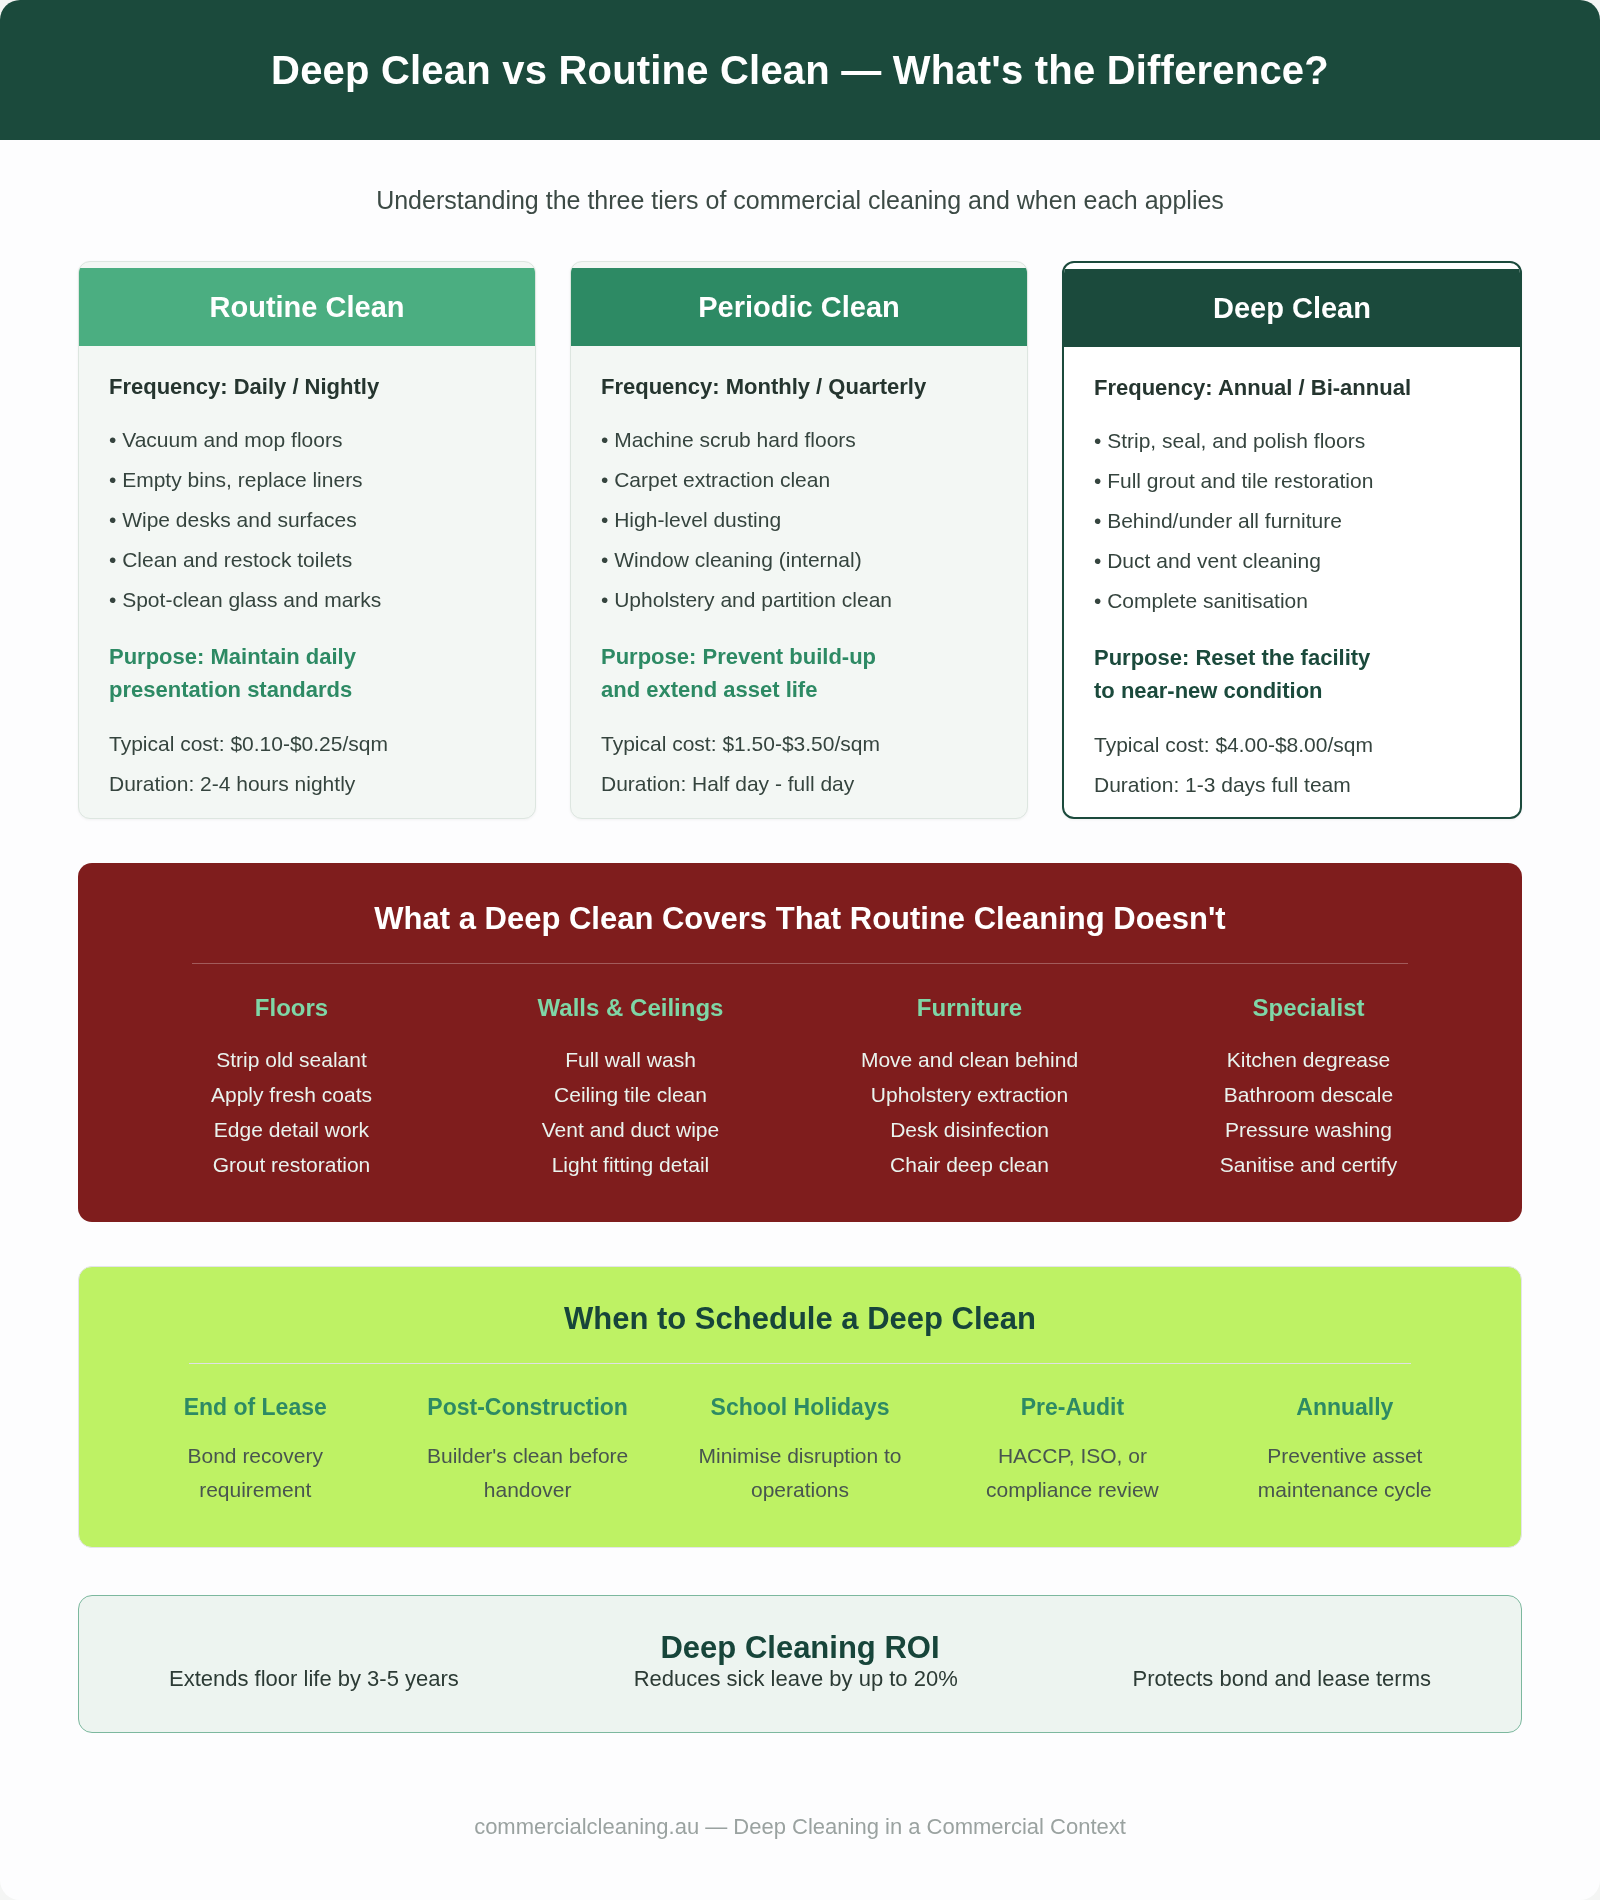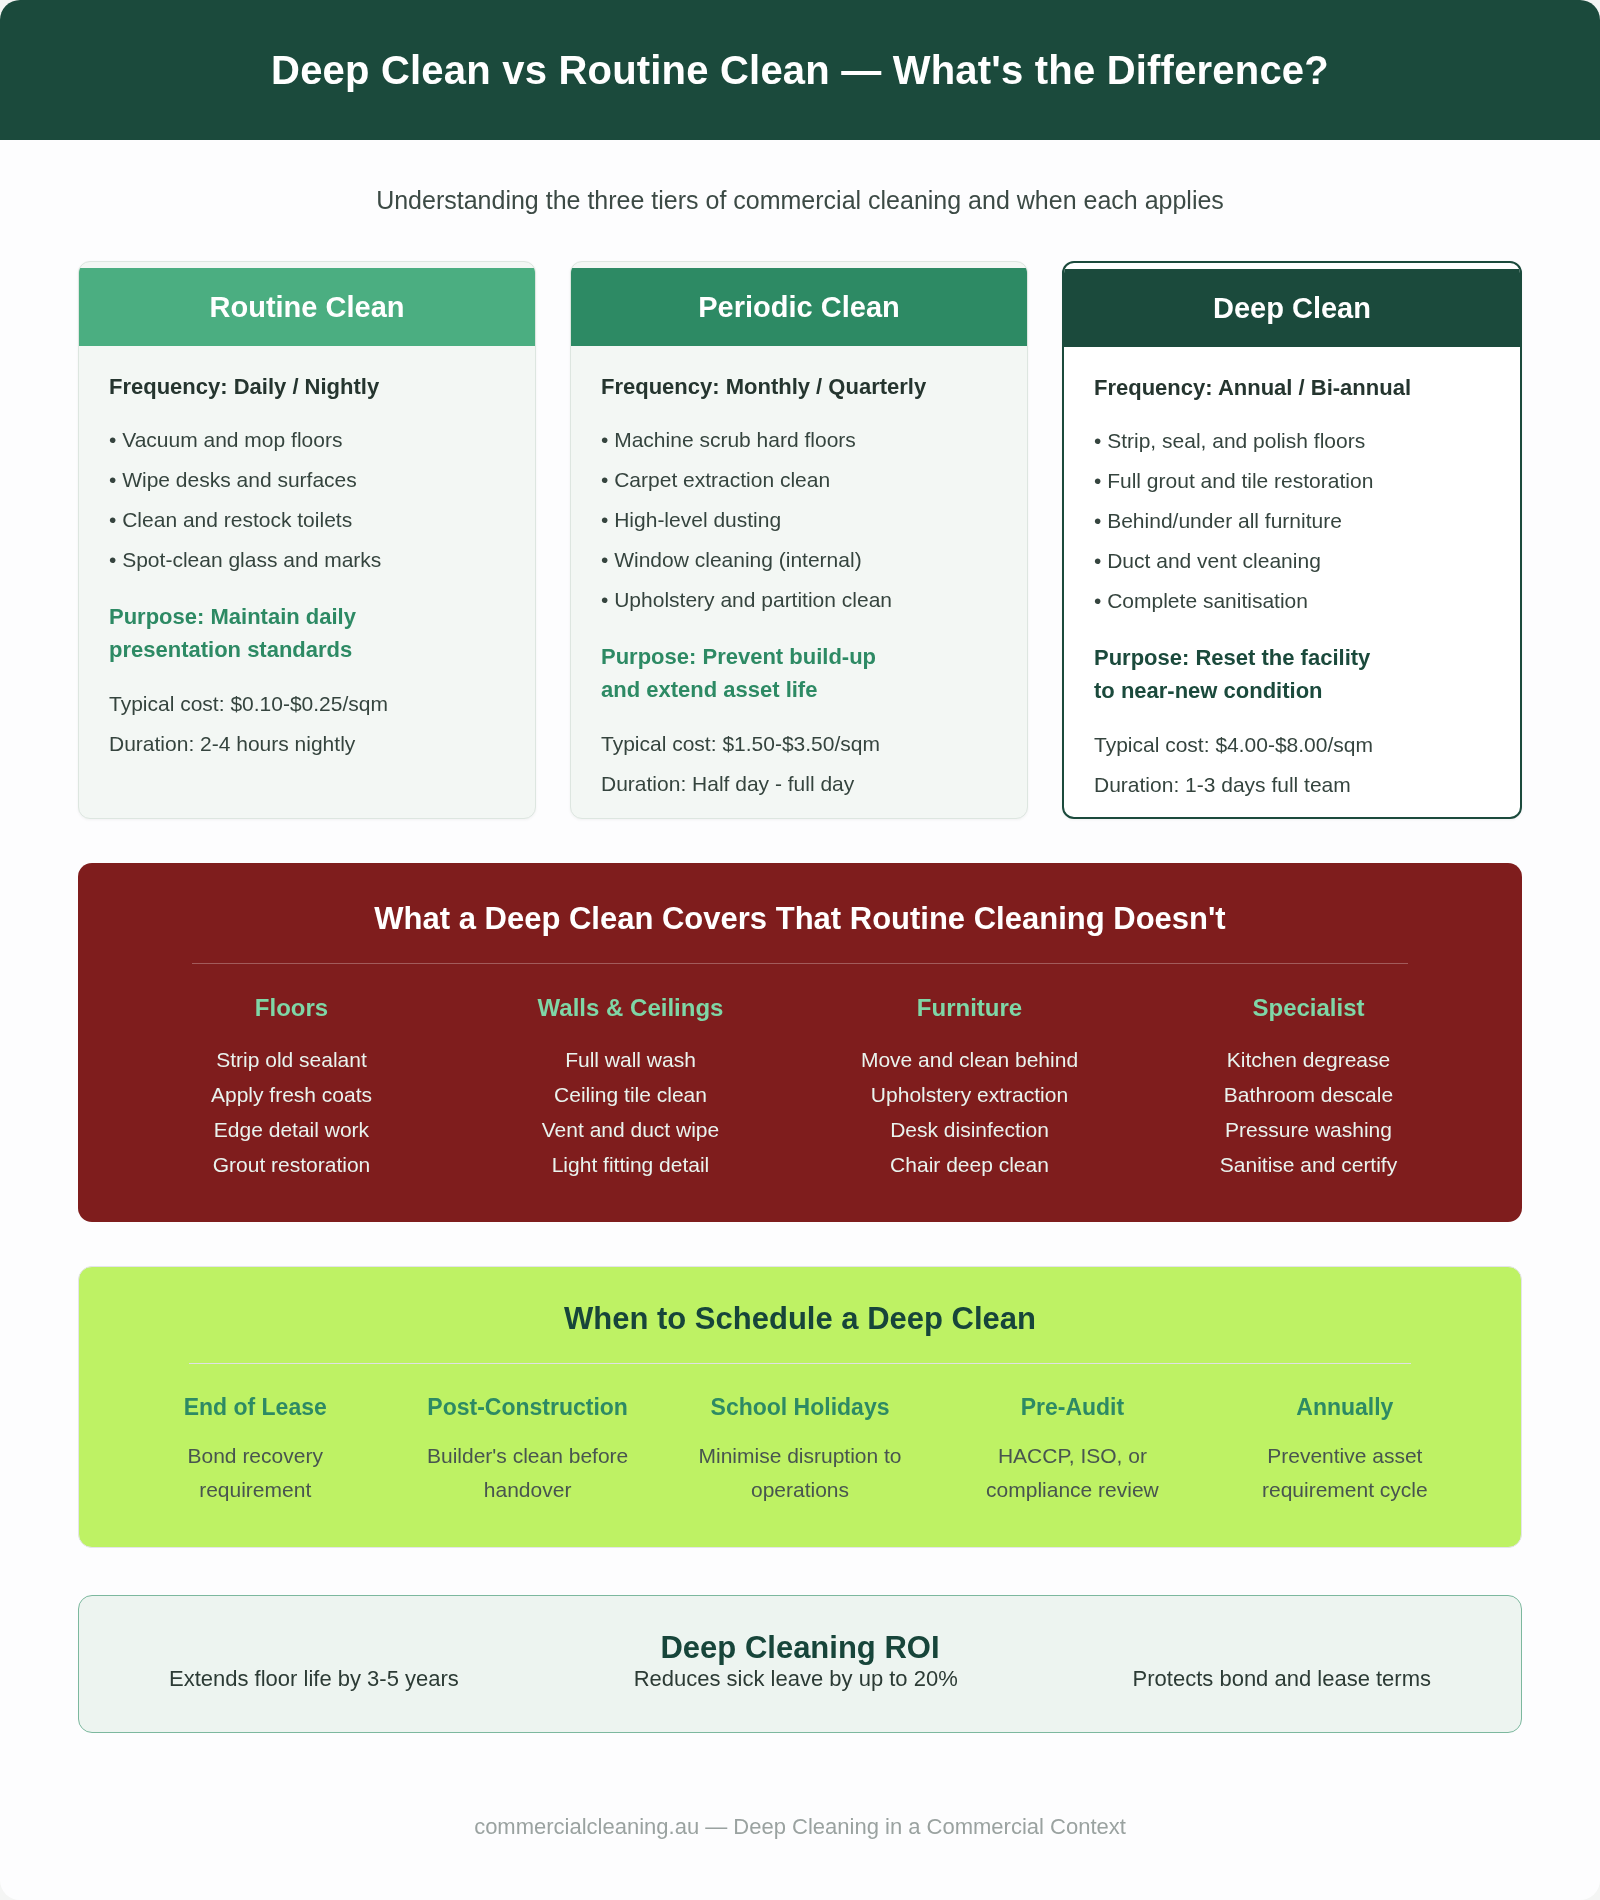--- a/index.html
+++ b/index.html
@@ -151,20 +151,21 @@
   <div class="subtitle">Understanding the three tiers of commercial cleaning and when each applies</div>
 
   <div class="cards-row">
 
     <div class="tier-card">
       <div class="tier-head routine">Routine Clean</div>
       <div class="tier-body">
         <div class="freq">Frequency: Daily / Nightly</div>
         <ul class="task-list">
           <li>Vacuum and mop floors</li>
+          <li>Empty bins, replace liners</li>
           <li>Wipe desks and surfaces</li>
           <li>Clean and restock toilets</li>
           <li>Spot-clean glass and marks</li>
         </ul>
         <div class="purpose">Purpose: Maintain daily presentation standards</div>
         <div class="cost">Typical cost: $0.10-$0.25/sqm</div>
         <div class="duration">Duration: 2-4 hours nightly</div>
       </div>
     </div>
 
@@ -254,21 +255,21 @@
       <div class="schedule-col">
         <h3>School Holidays</h3>
         <div>Minimise disruption to operations</div>
       </div>
       <div class="schedule-col">
         <h3>Pre-Audit</h3>
         <div>HACCP, ISO, or compliance review</div>
       </div>
       <div class="schedule-col">
         <h3>Annually</h3>
-        <div>Preventive asset requirement cycle</div>
+        <div>Preventive asset maintenance cycle</div>
       </div>
     </div>
   </div>
 
   <div class="roi">
     <h2>Deep Cleaning ROI</h2>
     <div class="roi-row">
       <div>Extends floor life by 3-5 years</div>
       <div>Reduces sick leave by up to 20%</div>
       <div>Protects bond and lease terms</div>

